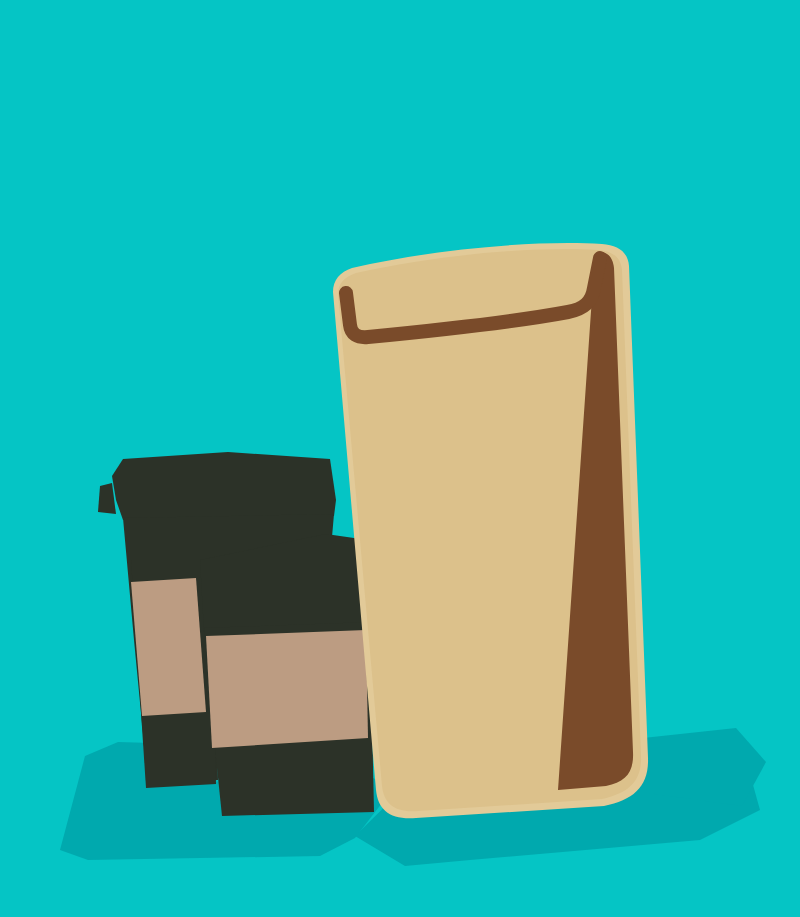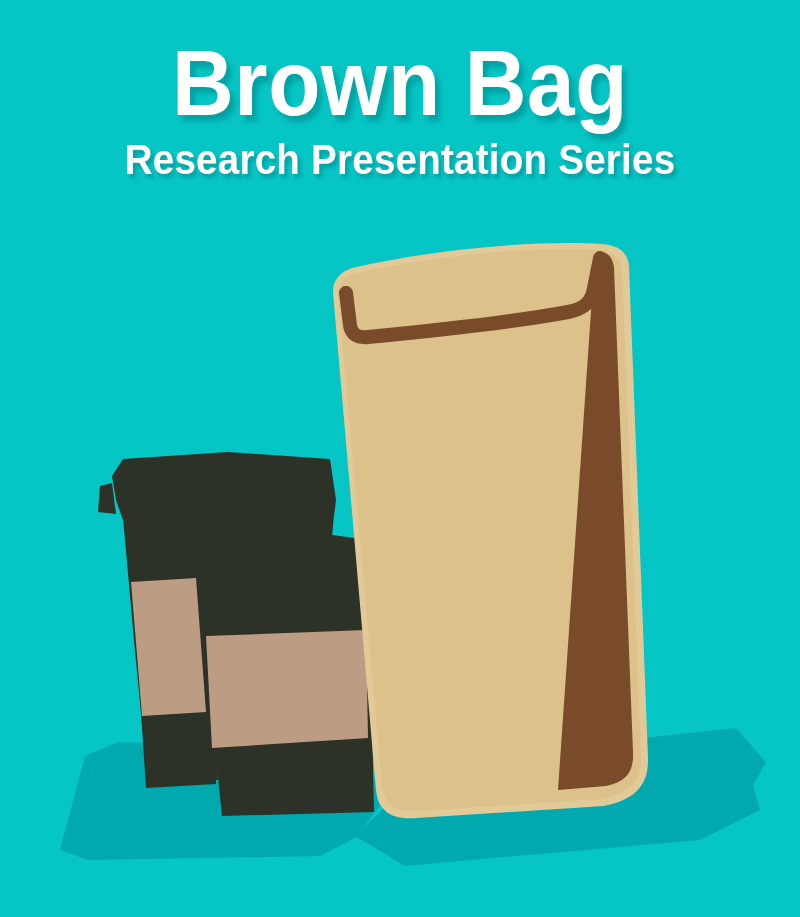--- a/index.html
+++ b/index.html
@@ -135,18 +135,14 @@
 
       <path fill="none" stroke="#7A4B2A" stroke-width="14" stroke-linecap="round" stroke-linejoin="round" d="M346,293
                L350,325
                C351,334 357,338 368,337
                C430,331 520,321 568,312
                C584,309 592,302 594,288
                L600,258"></path>
     </g>
   </svg>
 
-  <div id="headings">
-    <h1 id="title">Brown Bag</h1>
-    <h2 id="subtitle">Research Presentation Series</h2>
-  </div>
 
 </div>
 
 </body></html>

